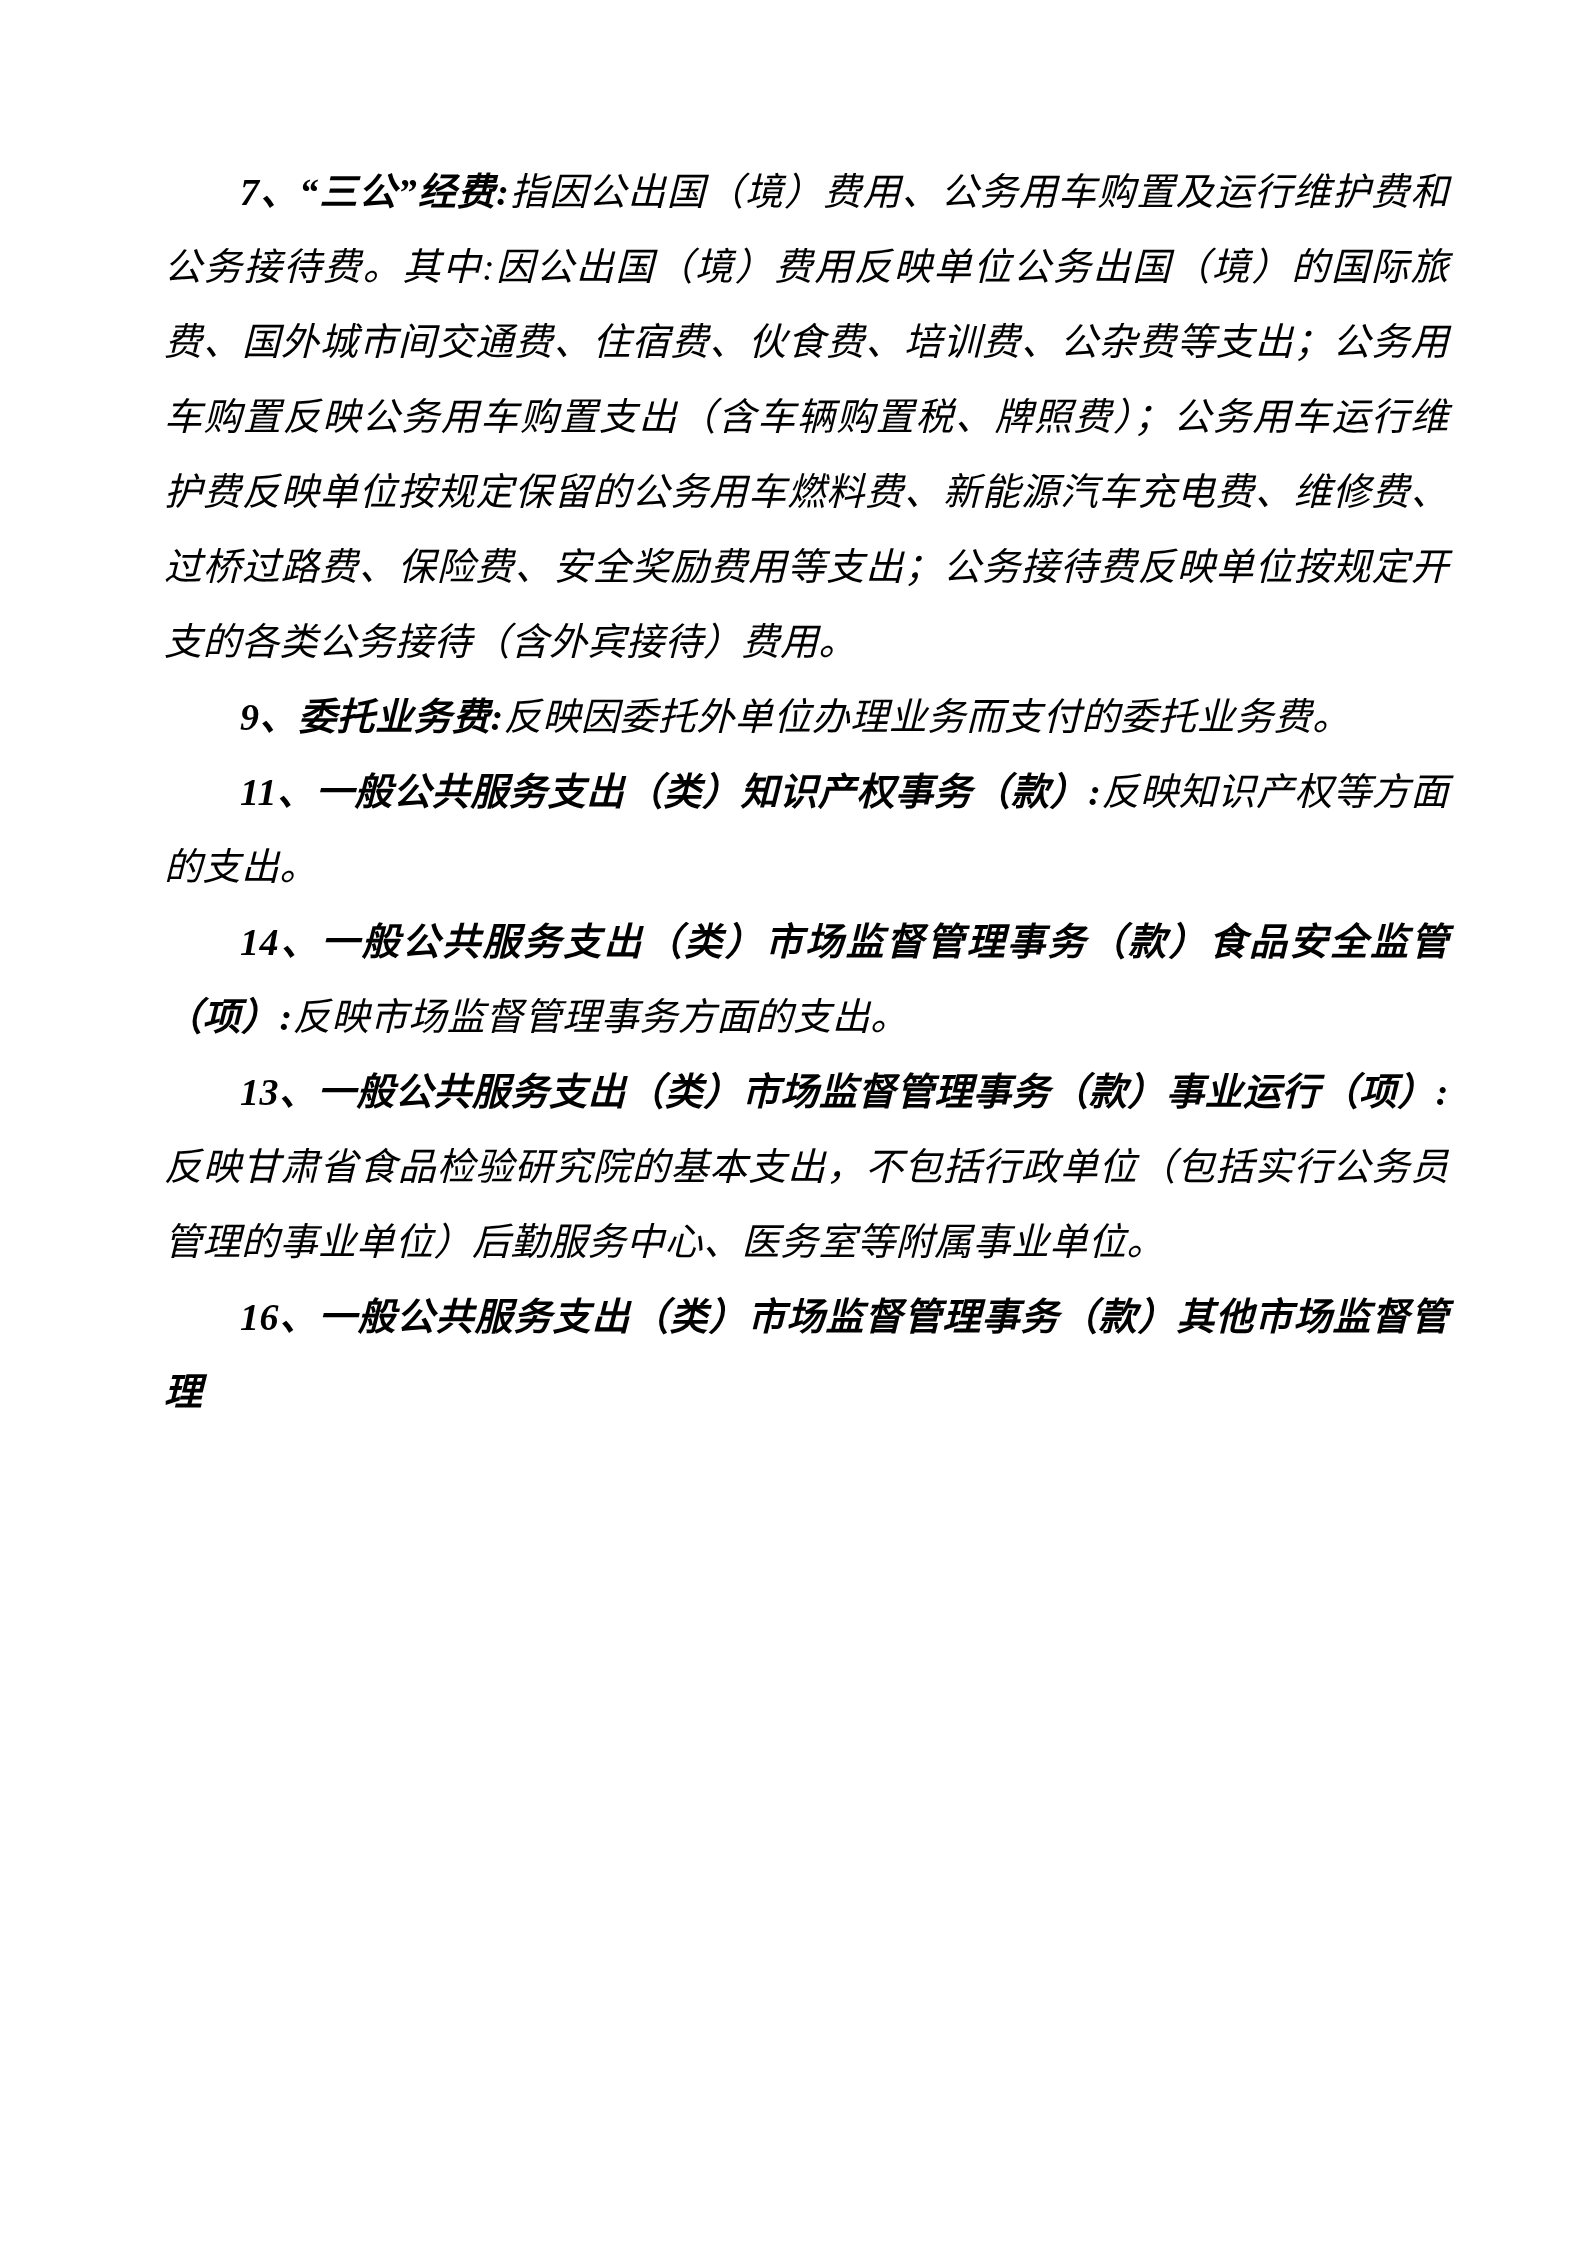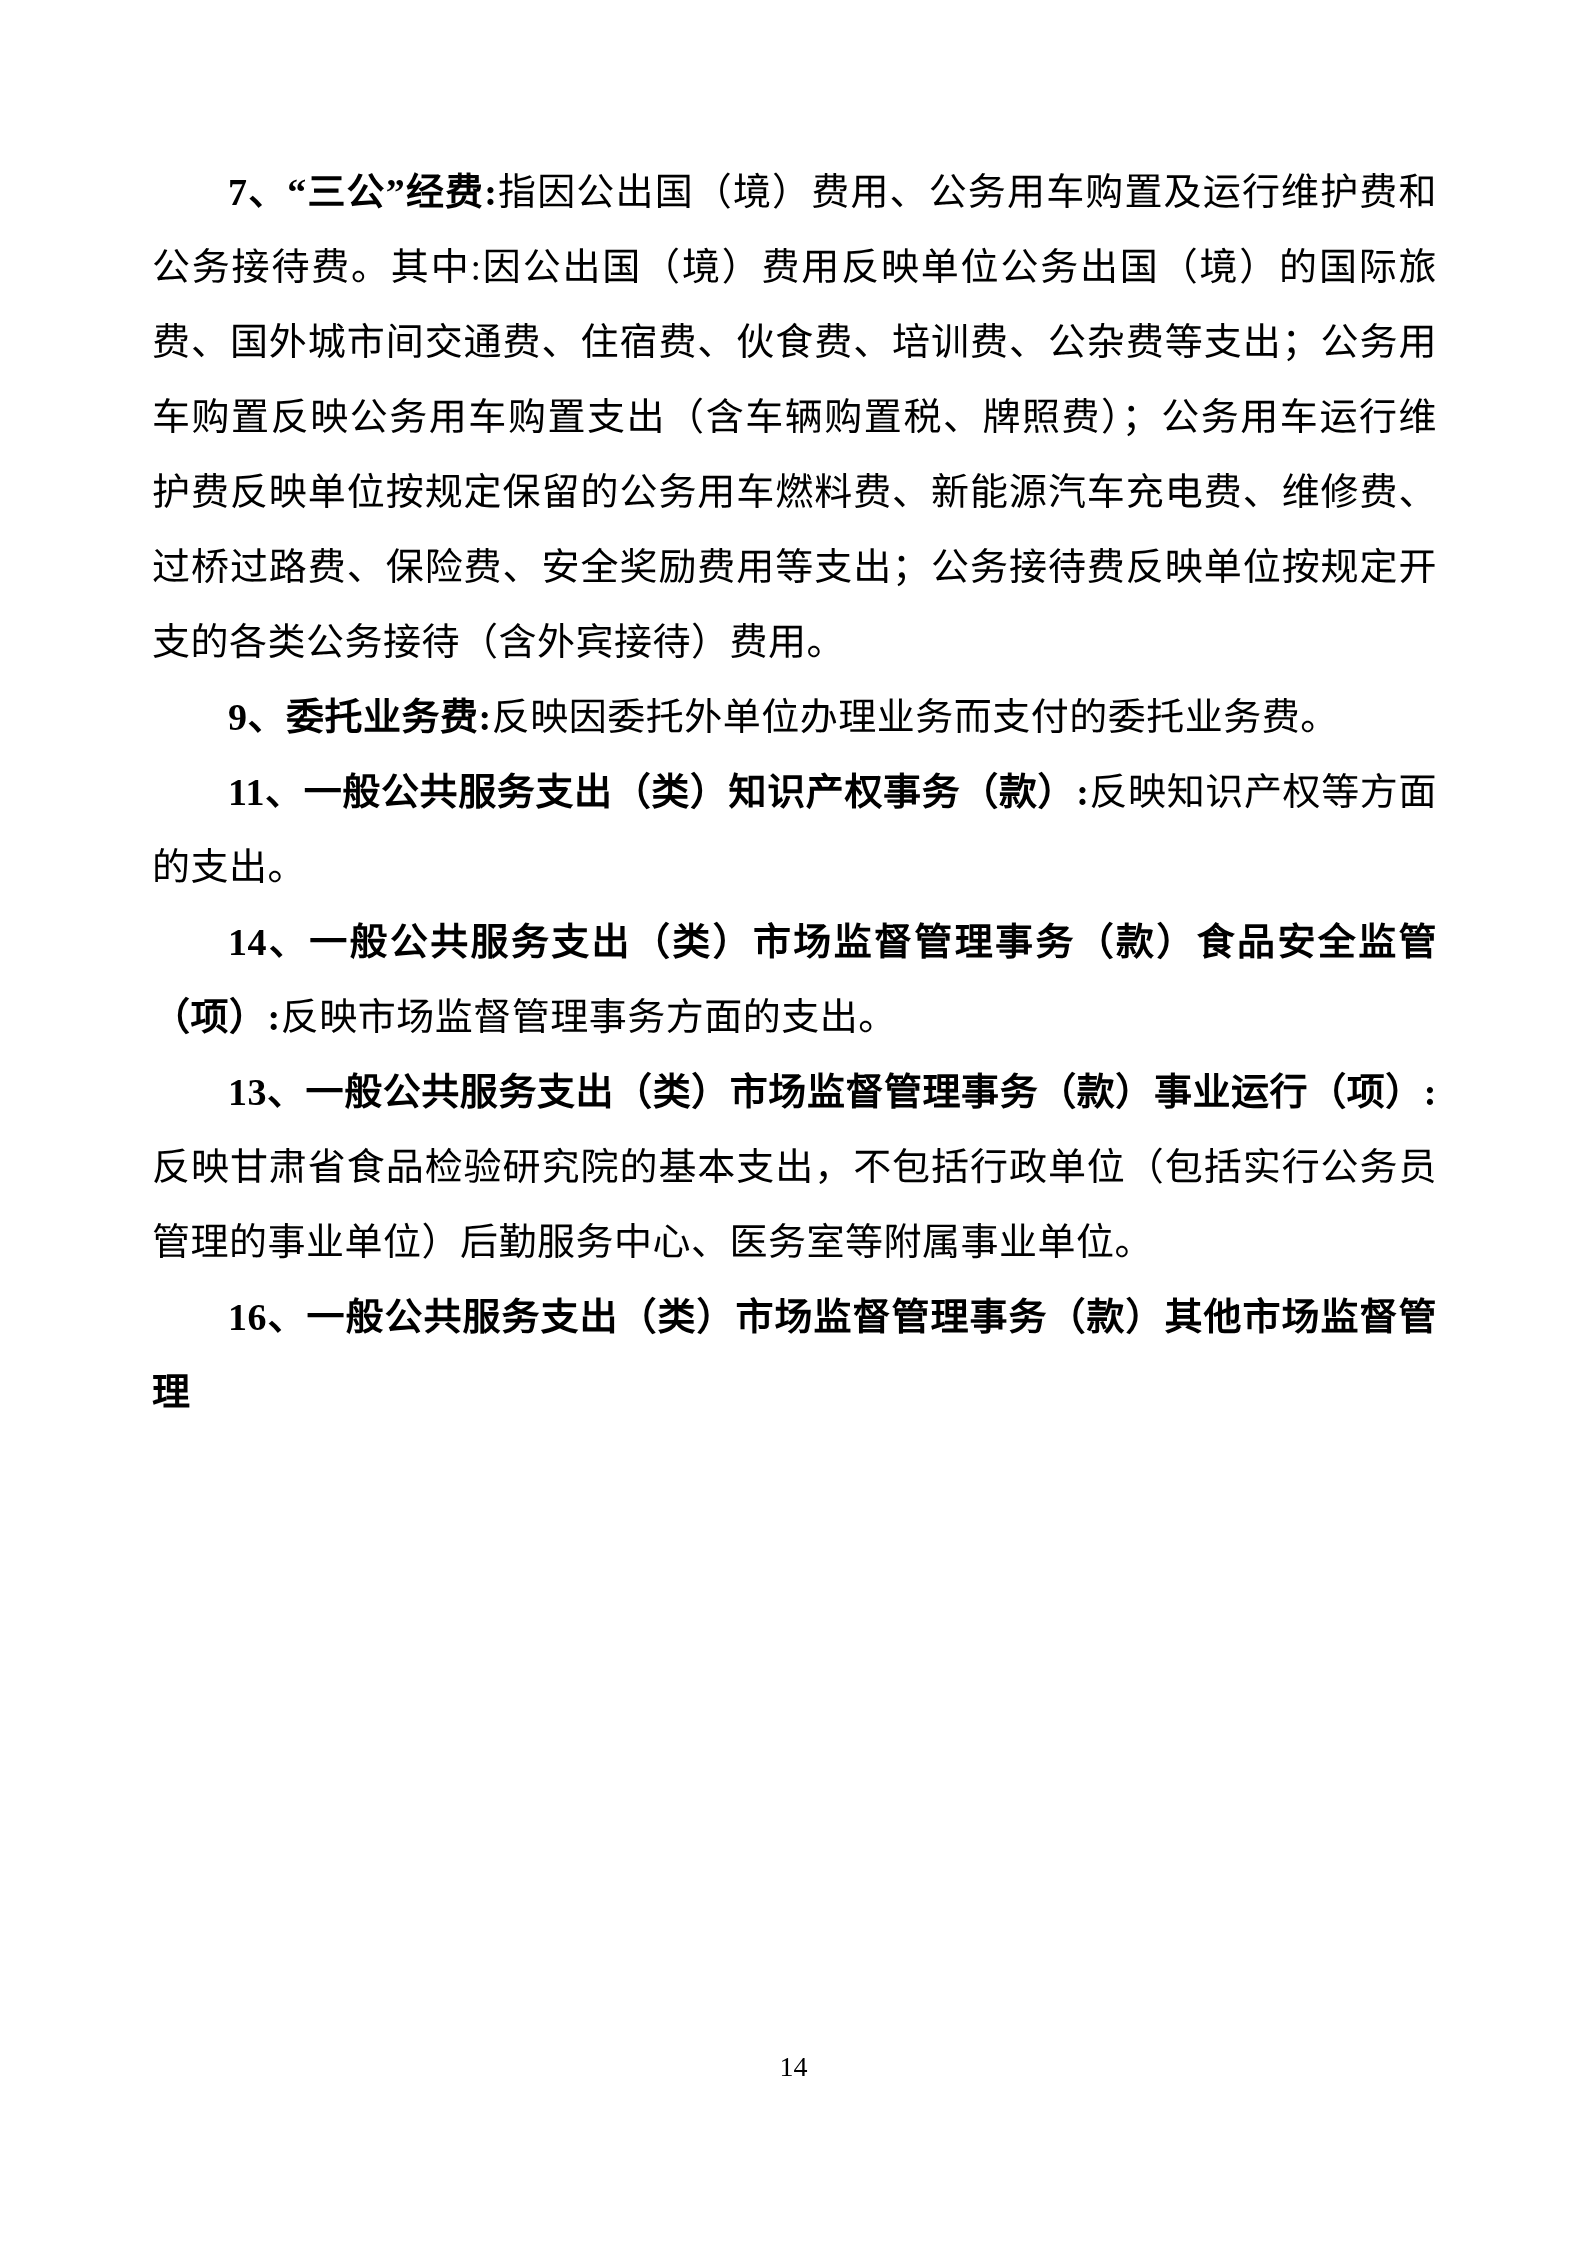--- a/index.html
+++ b/index.html
@@ -7,28 +7,29 @@
     position: relative;
     width: 1587px;
     height: 2245px;
     background: #ffffff;
     color: #000000;
     font-family: "Liberation Serif", "DejaVu Serif", serif;
     overflow: hidden;
   }
   .content {
     position: absolute;
-    left: 152px;
+    left: 164px;
     top: 155px;
     width: 1285px;
     font-size: 38px;
     line-height: 75px;
     text-align: justify;
     text-justify: inter-character;
     letter-spacing: 0.5px;
+    font-style: italic;
   }
   .content p {
     margin: 0;
     padding: 0;
     text-indent: 76px;
   }
   .lead { font-weight: 700; }
   .body-text { font-weight: 400; }
   .pagenum {
     position: absolute;
@@ -46,14 +47,13 @@
 
 <div class="page">
   <div class="content">
     <p><span class="lead">7、“三公”经费:</span><span class="body-text">指因公出国（境）费用、公务用车购置及运行维护费和公务接待费。其中:因公出国（境）费用反映单位公务出国（境）的国际旅费、国外城市间交通费、住宿费、伙食费、培训费、公杂费等支出；公务用车购置反映公务用车购置支出（含车辆购置税、牌照费）；公务用车运行维护费反映单位按规定保留的公务用车燃料费、新能源汽车充电费、维修费、过桥过路费、保险费、安全奖励费用等支出；公务接待费反映单位按规定开支的各类公务接待（含外宾接待）费用。</span></p>
     <p><span class="lead">9、委托业务费:</span><span class="body-text">反映因委托外单位办理业务而支付的委托业务费。</span></p>
     <p><span class="lead">11、一般公共服务支出（类）知识产权事务（款）:</span><span class="body-text">反映知识产权等方面的支出。</span></p>
     <p><span class="lead">14、一般公共服务支出（类）市场监督管理事务（款）食品安全监管（项）:</span><span class="body-text">反映市场监督管理事务方面的支出。</span></p>
     <p><span class="lead">13、一般公共服务支出（类）市场监督管理事务（款）事业运行（项）:</span><span class="body-text">反映甘肃省食品检验研究院的基本支出，不包括行政单位（包括实行公务员管理的事业单位）后勤服务中心、医务室等附属事业单位。</span></p>
     <p><span class="lead">16、一般公共服务支出（类）市场监督管理事务（款）其他市场监督管理</span><span class="body-text"></span></p>
   </div>
-  <div class="pagenum">14</div>
 </div>
 
 </body></html>

